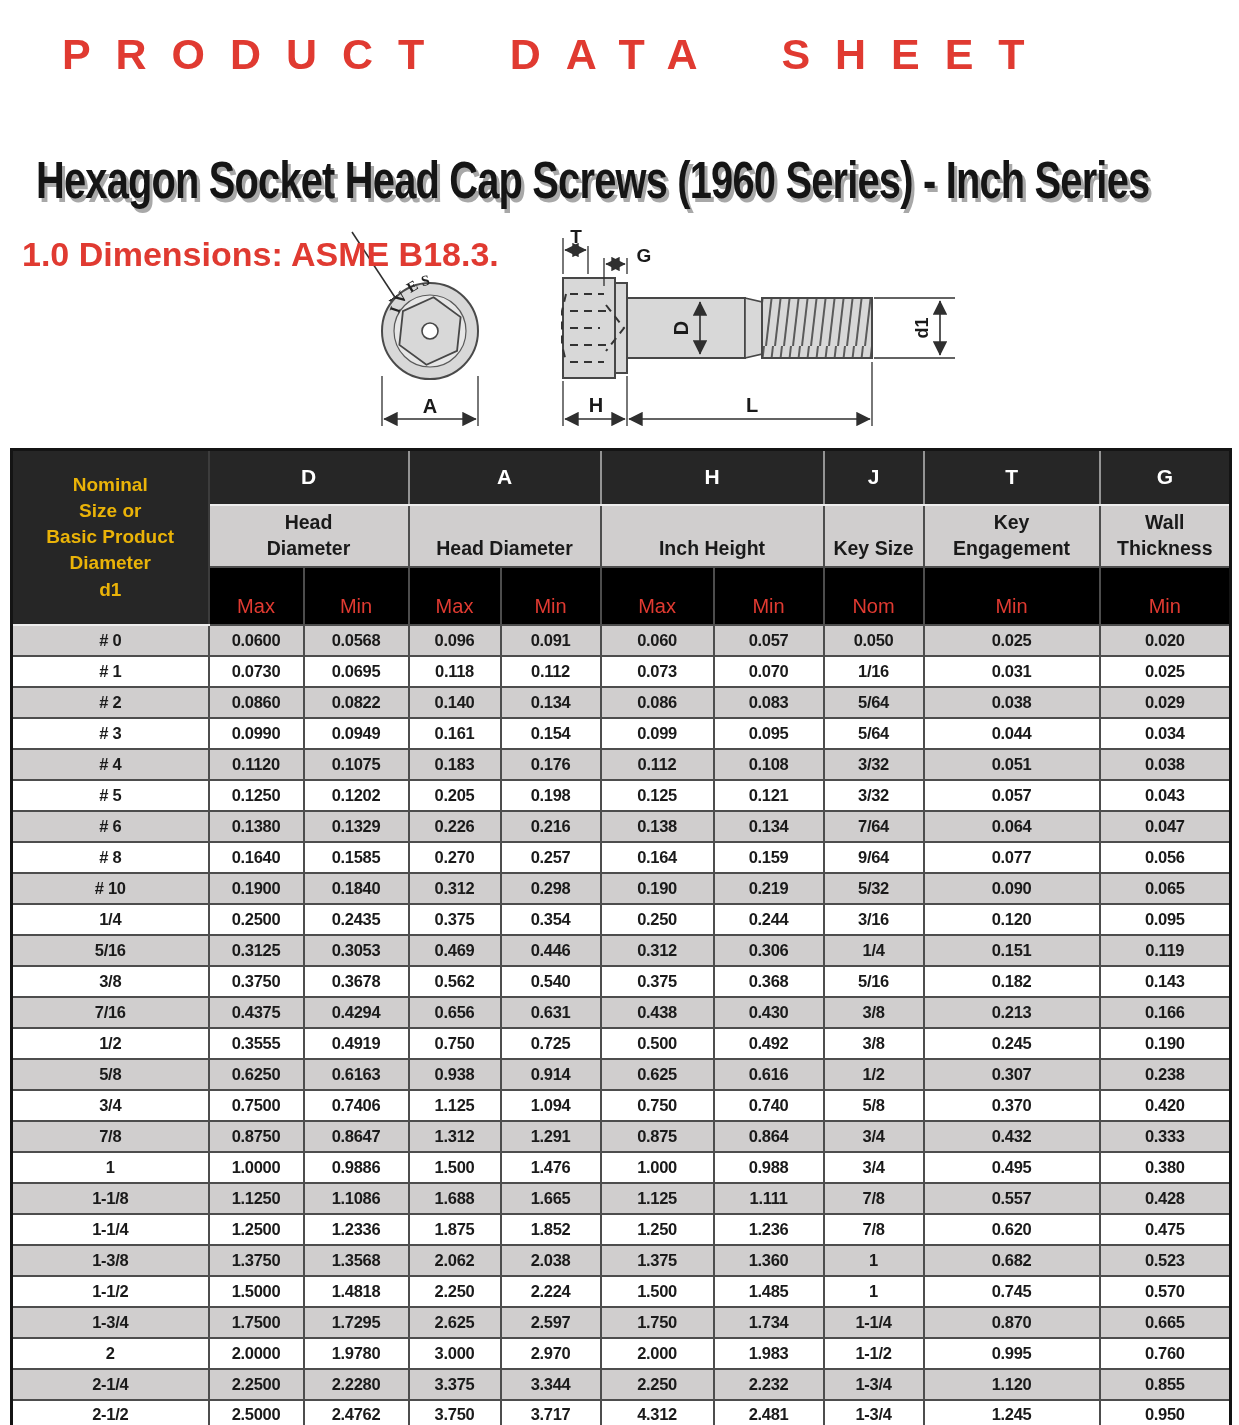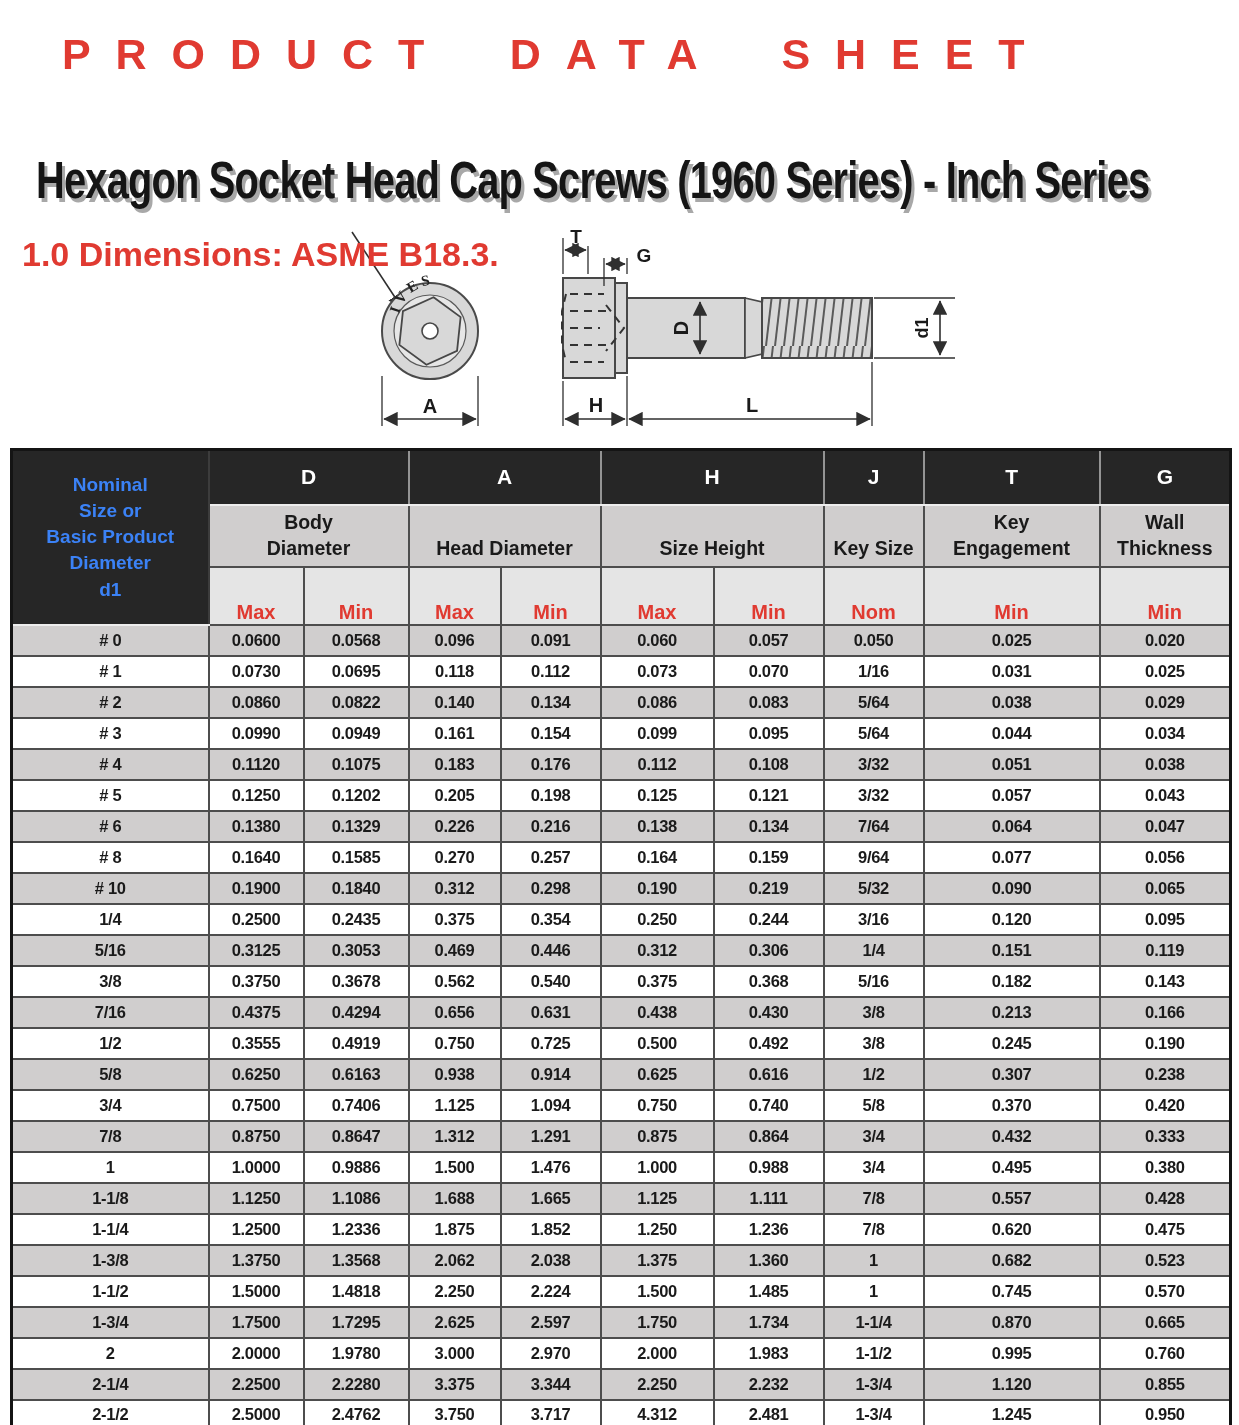--- a/index.html
+++ b/index.html
@@ -54,36 +54,36 @@
     padding:0 2px;
   }
   tr.band1 th{
     background:var(--hdr);color:#ffffff;
     height:55px;font-size:21px;font-weight:bold;
     border-left-color:#949494;border-right-color:#949494;
     border-bottom:2px solid #ededed;
     border-top-color:#141414;
   }
   tr.band1 th.corner{
-    background:var(--hdr);color:#3b82f6;
+    background:var(--hdr);color:#eab308;
     white-space:pre-line;
     font-size:19px;font-weight:bold;line-height:1.38;
     vertical-align:middle;
     border-right-color:#3c3c3c;
   }
   tr.band2 th{
     background:var(--gray);color:var(--ink);
     height:62px;font-size:19.5px;font-weight:bold;
     white-space:pre-line;line-height:1.35;
     vertical-align:bottom;padding-bottom:4px;
   }
   tr.band3 th{
-    background:#e5e5e5;color:var(--accent);
-    height:58px;font-size:20px;font-weight:bold;
-    vertical-align:bottom;
+    background:#000000;color:var(--accent);
+    height:58px;font-size:20px;font-weight:normal;
+    vertical-align:bottom;padding-bottom:6px;
   }
   tbody td{
     background:#ffffff;
     height:31px;
     font-size:16.5px;font-weight:bold;
     letter-spacing:-0.3px;
   }
   tbody tr.shade td{background:var(--gray);}
 </style>
 </head>
@@ -196,24 +196,24 @@
 Diameter
 d1</th>
       <th colspan="2">D</th>
       <th colspan="2">A</th>
       <th colspan="2">H</th>
       <th>J</th>
       <th>T</th>
       <th>G</th>
     </tr>
     <tr class="band2">
-      <th colspan="2">Body
+      <th colspan="2">Head
 Diameter</th>
       <th colspan="2">Head Diameter</th>
-      <th colspan="2">Size Height</th>
+      <th colspan="2">Inch Height</th>
       <th>Key Size</th>
       <th>Key
 Engagement</th>
       <th>Wall
 Thickness</th>
     </tr>
     <tr class="band3">
       <th>Max</th>
       <th>Min</th>
       <th>Max</th>

